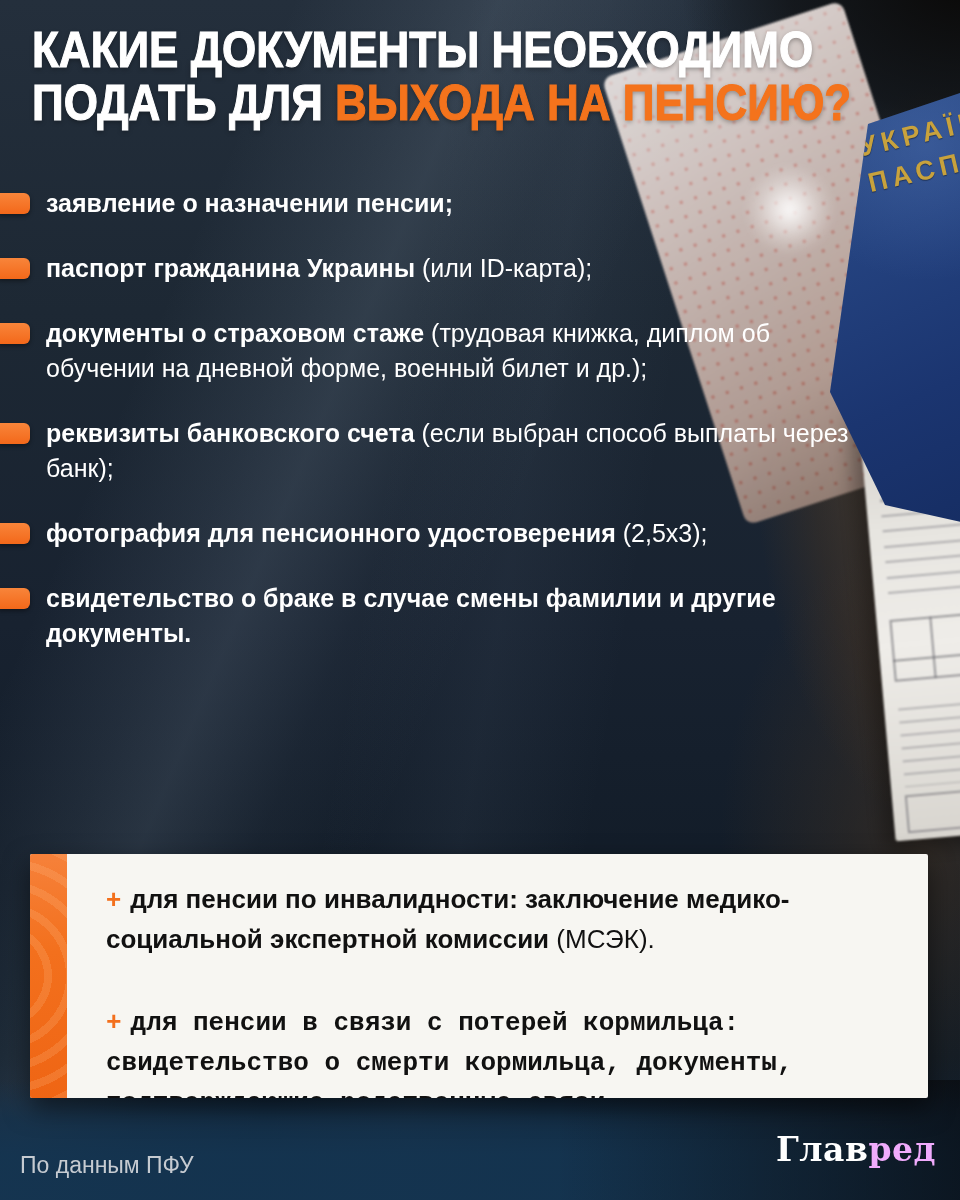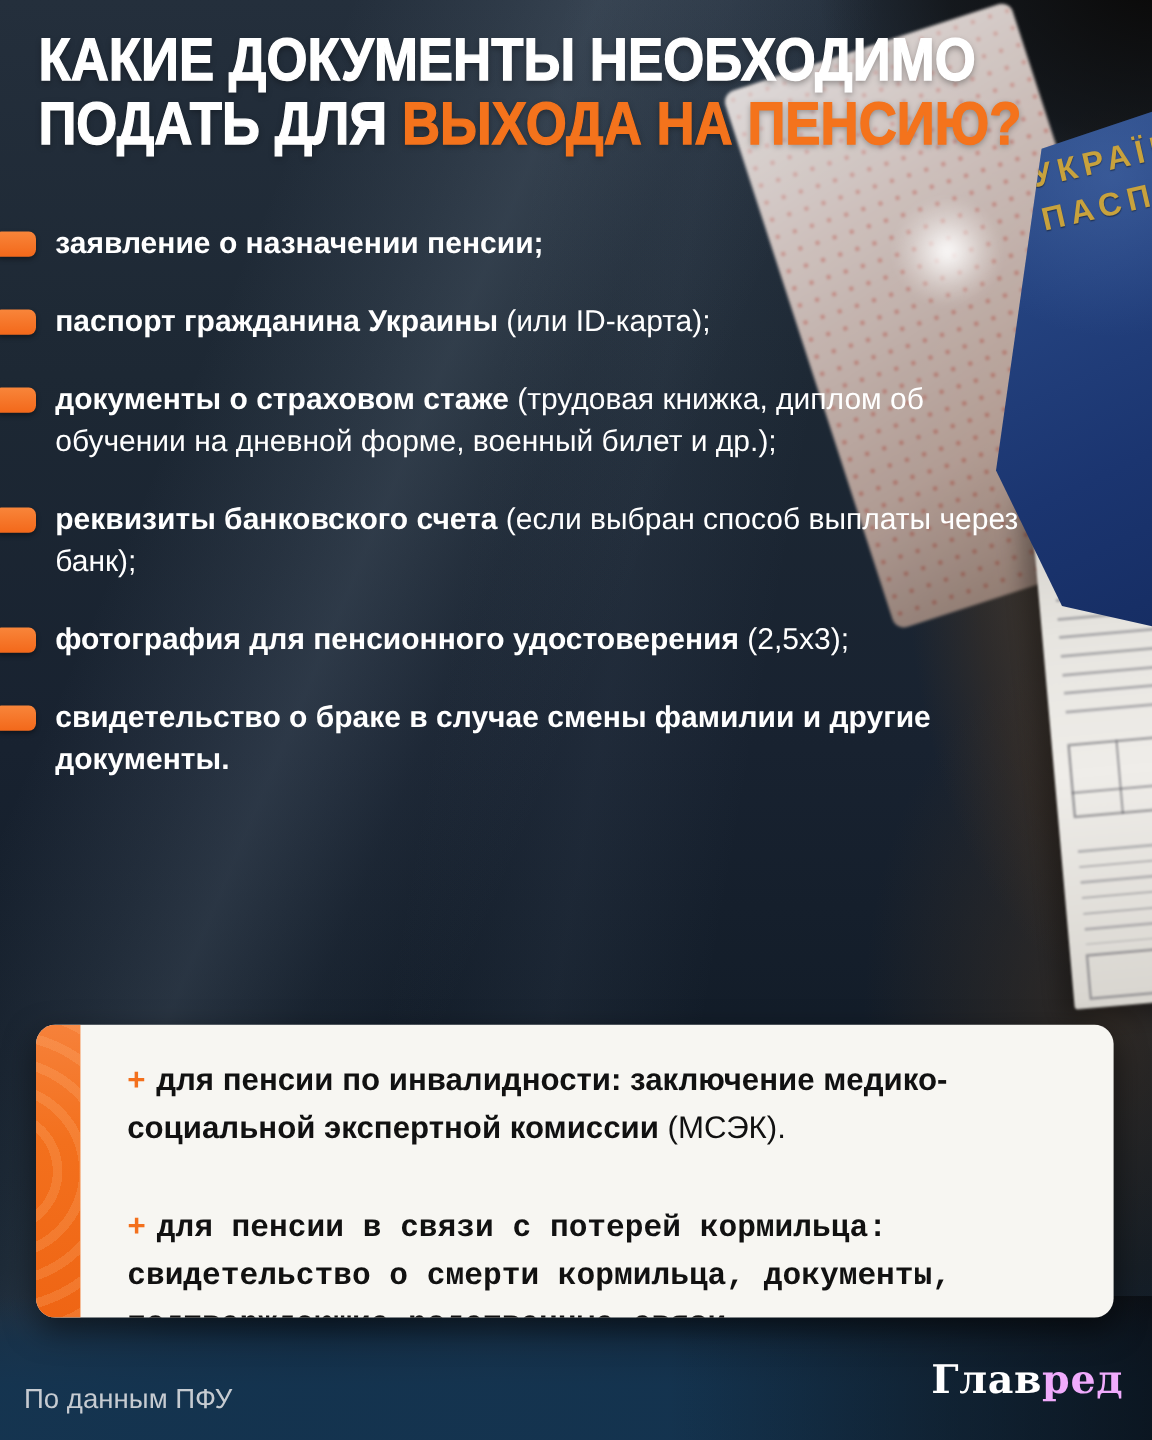--- a/index.html
+++ b/index.html
@@ -97,21 +97,21 @@
   .item .r{font-weight:400;}
   .bullet{
     position:absolute;left:-3px;top:7px;width:33px;height:21px;
     background:linear-gradient(180deg,#f8853a,#f3681a);
     border-radius:4px 6px 6px 4px;
     box-shadow:0 2px 4px rgba(0,0,0,.4);
   }
   
   .card{
     position:absolute;left:30px;top:854px;width:898px;height:244px;z-index:6;
-    background:#f7f6f2;border-radius:16px;overflow:hidden;
+    background:#f7f6f2;border-radius:2px;overflow:hidden;
     box-shadow:0 10px 26px rgba(0,0,0,.5);
   }
   .card-strip{
     position:absolute;left:0;top:0;bottom:0;width:37px;
     background:
       repeating-radial-gradient(circle at -30px 50%, rgba(255,200,150,.18) 0 8px, transparent 8px 22px),
       linear-gradient(180deg,#f6813a 0%,#f3701d 40%,#ef6514 100%);
   }
   .card-body{margin-left:37px;padding:25px 26px 0 39px;font-size:26px;line-height:40px;color:#111;}
   .note{font-weight:700;}

